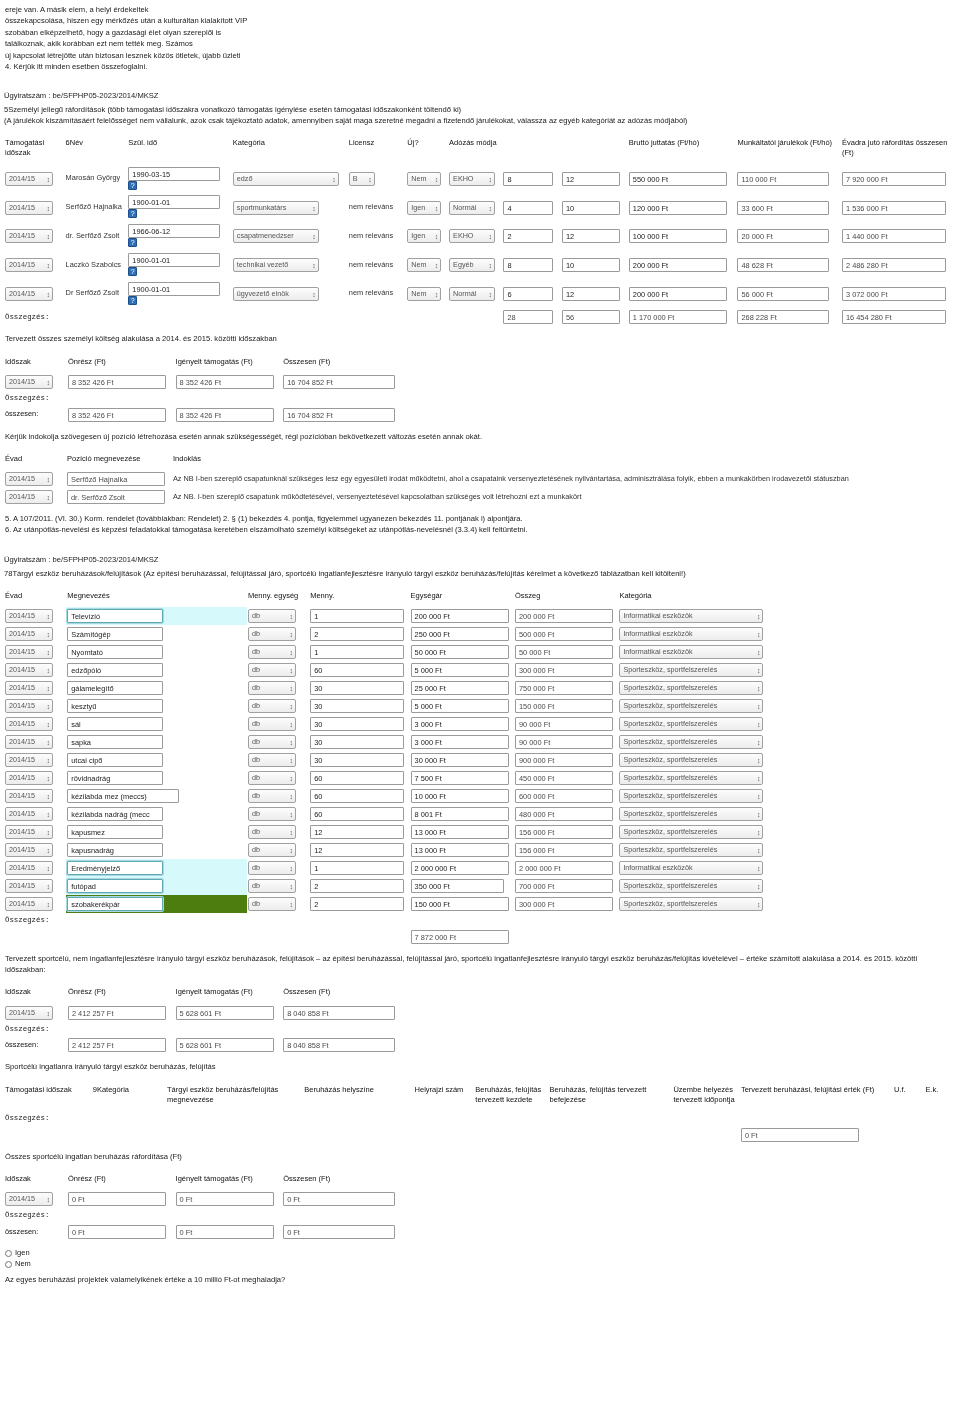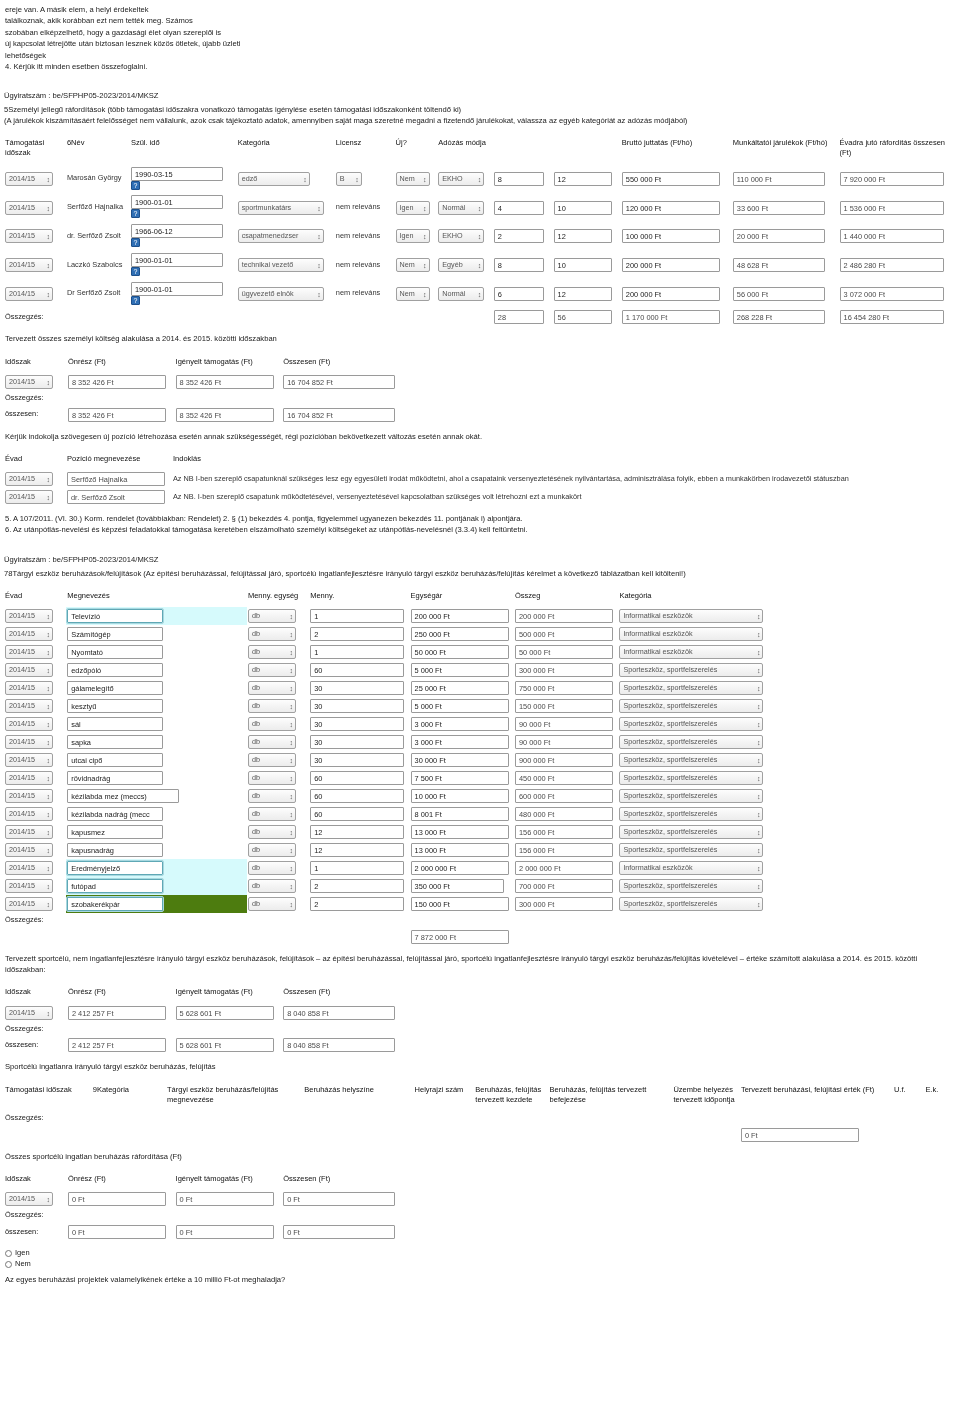--- a/index.html
+++ b/index.html
@@ -104,42 +104,42 @@
     padding: 0 4px 6px 1px;
     line-height: 1.35;
   }
   table.grid td {
     vertical-align: middle;
     padding: 2px 4px 2px 1px;
     font-size: 7.4px;
   }
   .lbl-cell { font-size: 7.6px; color: #111; white-space: nowrap; padding-right: 6px; }
 
-  .sum-label { font-size: 7.6px; padding: 2px 0 2px 1px; white-space: nowrap; }
+  .sum-label { font-size: 7.6px; padding: 2px 0 2px 1px; white-space: nowrap; font-family: Liberation Mono, monospace; }
 
   
   .radio-row { display: flex; align-items: center; gap: 3px; padding-left: 1px; }
   .radio-dot {
     width: 7px; height: 7px;
     border: 1px solid #777;
     border-radius: 50%;
     background: #fff;
     display: inline-block;
   }
   .radio-lbl { font-size: 7.5px; }
 </style>
 </head>
 <body>
 
 <div>
   <p class="para">ereje van. A másik elem, a helyi érdekeltek</p>
+  <p class="para">összekapcsolása, hiszen egy mérkőzés után a kulturáltan kialakított VIP</p>
+  <p class="para">szobában elképzelhető, hogy a gazdasági élet olyan szereplői is</p>
   <p class="para">találkoznak, akik korábban ezt nem tették meg. Számos</p>
-  <p class="para">szobában elképzelhető, hogy a gazdasági élet olyan szereplői is</p>
   <p class="para">új kapcsolat létrejötte után biztosan lesznek közös ötletek, újabb üzleti</p>
-  <p class="para">lehetőségek</p>
   <p class="para">4. Kérjük itt minden esetben összefoglalni.</p>
 </div>
 
 <div class="gap-lg"></div>
 
 <div class="doc-id">Ügyiratszám : be/SFPHP05-2023/2014/MKSZ</div>
 <div class="sect-desc">5Személyi jellegű ráfordítások (több támogatási időszakra vonatkozó támogatás igénylése esetén támogatási időszakonként töltendő ki)</div>
 <div class="sect-desc">(A járulékok kiszámításáért felelősséget nem vállalunk, azok csak tájékoztató adatok, amennyiben saját maga szeretné megadni a fizetendő járulékokat, válassza az egyéb kategóriát az adózás módjából)</div>
 
 <div class="gap-md"></div>
@@ -174,21 +174,21 @@
     </tr>
   </thead>
   <tbody>
     <tr>
       <td><span class="sel" style="width:48px">2014/15</span></td>
       <td><span class="statictext">Marosán György</span></td>
       <td>
         <span class="tf" style="width:92px">1990-03-15</span>
         <div class="helpicon"></div>
       </td>
-      <td><span class="sel" style="width:72px">edző</span></td>
+      <td><span class="sel" style="width:106px">edző</span></td>
       <td><span class="sel" style="width:26px">B</span></td>
       <td><span class="sel" style="width:34px">Nem</span></td>
       <td><span class="sel" style="width:46px">EKHO</span></td>
       <td><span class="tf" style="width:50px">8</span></td>
       <td><span class="tf" style="width:58px">12</span></td>
       <td><span class="tf" style="width:98px">550 000 Ft</span></td>
       <td><span class="tf ro" style="width:92px">110 000  Ft</span></td>
       <td><span class="tf ro" style="width:104px">7 920 000  Ft</span></td>
     </tr>
     <tr>

